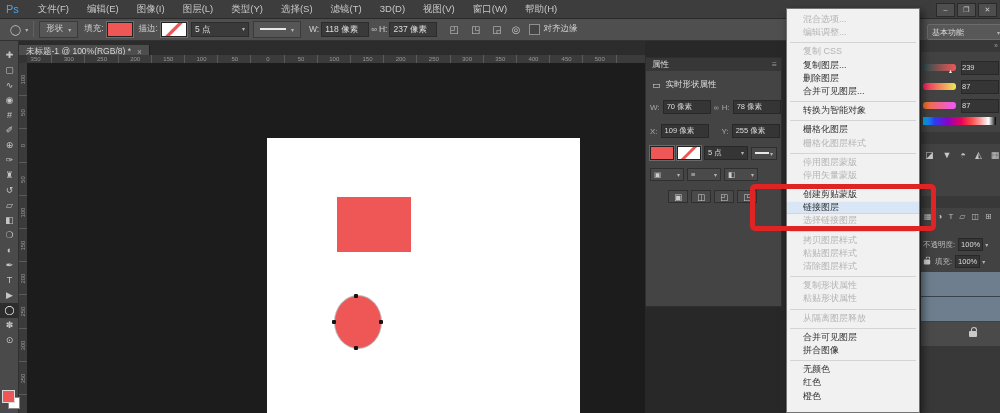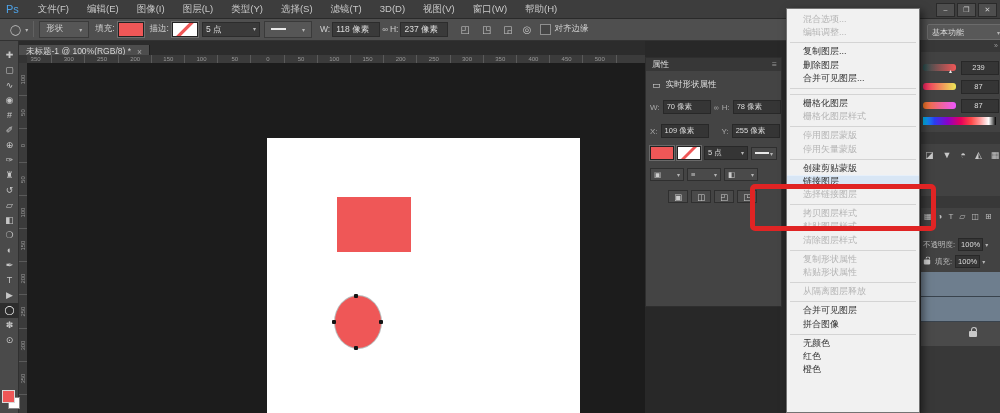--- a/index.html
+++ b/index.html
@@ -20,21 +20,21 @@
   .wsbtn{left:927px;top:24px;width:68px;height:14px;background:#585858;border:1px solid #6b6b6b;
          border-radius:2px;color:#ddd;font-size:8px;display:flex;align-items:center;
          justify-content:space-between;padding:0 4px;z-index:6}
 
   
   .optionsbar{left:0;top:18px;width:1000px;height:22px;background:#4f4f4f;border-bottom:1px solid #323232;
               display:flex;align-items:center;font-size:8.5px;color:#cfcfcf;z-index:3}
   .ob-gap{width:6px;flex:0 0 auto}
   .vsep{width:1px;height:16px;background:#616161;margin:0 5px;flex:0 0 auto}
   .obbtn{background:#565656;border:1px solid #3a3a3a;height:15px;display:flex;align-items:center;
-         gap:16px;padding:0 6px;flex:0 0 auto}
+         gap:5px;padding:0 6px;flex:0 0 auto}
   .obfield{background:#3a3a3a;border:1px solid #2c2c2c;height:13px;line-height:13px;
            padding:0 3px;flex:0 0 auto;display:flex;align-items:center;gap:5px;color:#ddd}
   .caret{font-size:6px;color:#b5b5b5}
   .swatch{width:24px;height:13px;border:1px solid #222;box-shadow:0 0 0 1px #6e6e6e;flex:0 0 auto}
   .stroke-swatch{background:linear-gradient(135deg,#fff 42%,#ef5757 46%,#ef5757 54%,#fff 58%)}
   .linestyle{width:26px;height:2px;background:#e8e8e8}
   .ob-icon{color:#c6c6c6;font-size:10px;flex:0 0 auto;padding:0 4px}
   .checkbox{width:9px;height:9px;border:1px solid #8f8f8f;background:#454545;flex:0 0 auto;margin-right:4px}
 
   
@@ -85,21 +85,21 @@
   
   .rightcol{left:920px;top:40px;width:80px;height:373px;background:#424242;border-left:1px solid #2e2e2e;z-index:5}
   .rc-hd{position:absolute;left:0;width:80px;height:12px;background:#383838;color:#9a9a9a;
          font-size:7px;line-height:12px;text-align:right;padding-right:3px;box-sizing:border-box}
   .cbar{position:absolute;left:2px;width:33px;height:7px;border-radius:3px}
   .g-r{background:linear-gradient(90deg,#274e4e,#f05757)}
   .g-g{background:linear-gradient(90deg,#ef2060,#efe857)}
   .g-b{background:linear-gradient(90deg,#ef7420,#ef57ff)}
   .cmark{position:absolute;font-size:6px;color:#e8e8e8}
   .cval{position:absolute;left:40px;width:33px;height:12px;background:#353535;border:1px solid #282828;
-        font-size:7.5px;color:#ddd;text-align:center;padding-right:3px;line-height:12px;box-sizing:content-box}
+        font-size:7.5px;color:#ddd;text-align:left;padding-right:3px;line-height:12px;box-sizing:content-box}
   .spec{position:absolute;left:2px;width:73px;height:8px;
         background:linear-gradient(90deg,#00c0f0 0%,#2b3cf0 16%,#8c00c8 34%,#e8005a 52%,#ff4848 66%,#ff9a9a 78%,#ffffff 90%,#000 100%)}
   .adjrow{position:absolute;left:4px;display:flex;gap:9px;color:#c8c8c8;font-size:9px}
   .lfilters{position:absolute;left:3px;display:flex;gap:6px;color:#bdbdbd;font-size:8px}
   .lrow{position:absolute;left:0;width:80px;display:flex;align-items:center;font-size:7.5px;color:#bdbdbd}
   .lval{background:#353535;border:1px solid #282828;height:11px;line-height:11px;font-size:7.5px;color:#ddd;
         padding:0 2px;margin-left:3px}
   .layer-sel{position:absolute;left:0;width:80px;height:24px;background:#6e7e8e;border-bottom:1px solid #39434d}
   .layer-bg{position:absolute;left:0;width:80px;height:24px;background:#4a4a4a}
   .panel-rest{position:absolute;left:0;width:80px;background:#383838}
@@ -396,24 +396,26 @@
       <span class="lockicon" style="position:absolute;left:48px;top:9px"></span>
     </div>
     <div class="panel-rest" style="top:306px;height:67px"></div>
   </div>
 
   <div class="abs cmenu">
 
   <div class="mi disabled">混合选项...</div>
       <div class="mi disabled">编辑调整...</div>
       <div class="mi sep"></div>
+      <div class="mi disabled">复制 CSS</div>
       <div class="mi normal">复制图层...</div>
       <div class="mi normal">删除图层</div>
       <div class="mi normal">合并可见图层...</div>
       <div class="mi sep"></div>
+      <div class="mi normal">转换为智能对象</div>
       <div class="mi sep"></div>
       <div class="mi normal">栅格化图层</div>
       <div class="mi disabled">栅格化图层样式</div>
       <div class="mi sep"></div>
       <div class="mi disabled">停用图层蒙版</div>
       <div class="mi disabled">停用矢量蒙版</div>
       <div class="mi sep"></div>
       <div class="mi normal">创建剪贴蒙版</div>
       <div class="mi highlighted">链接图层</div>
       <div class="mi disabled">选择链接图层</div>

